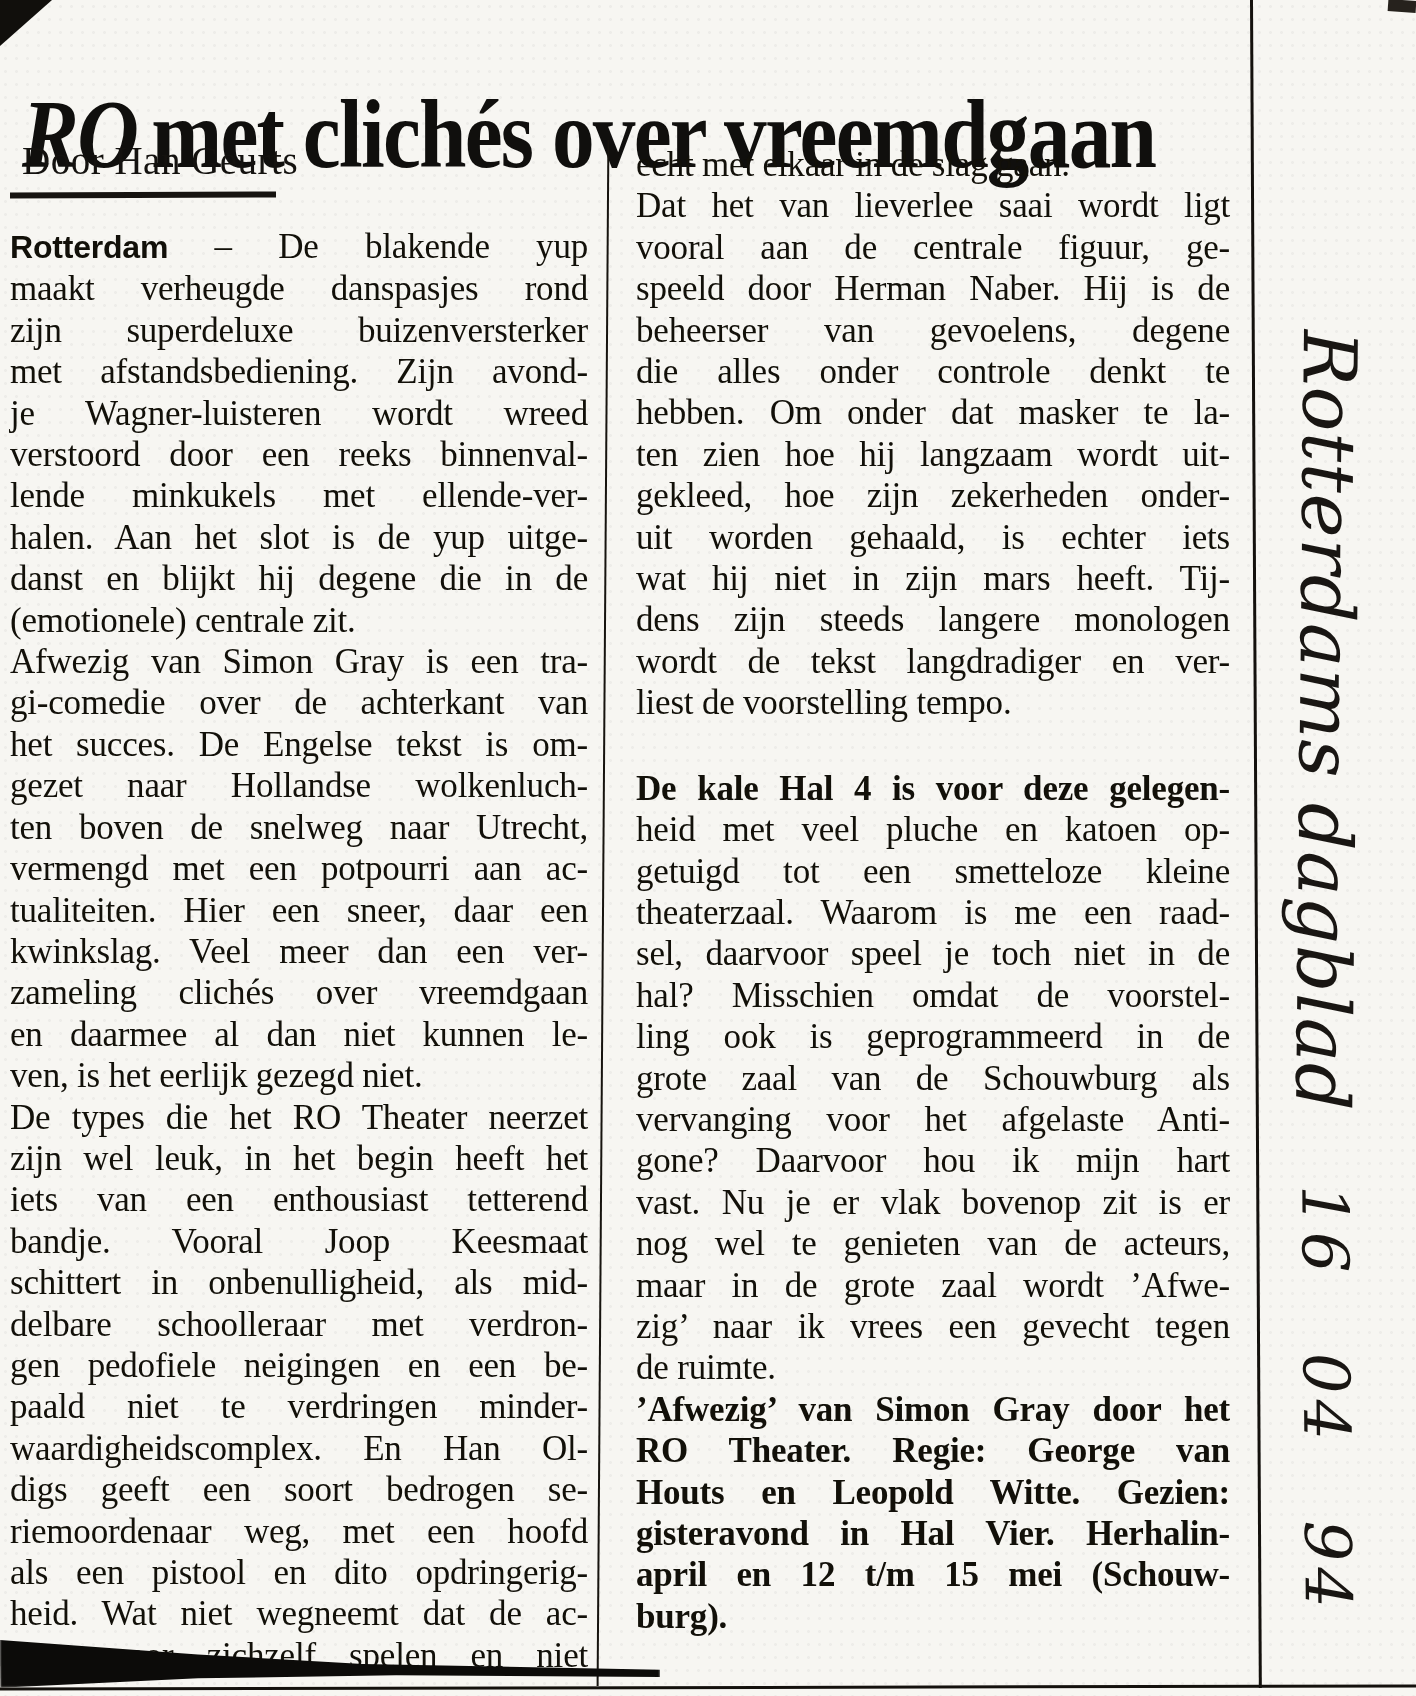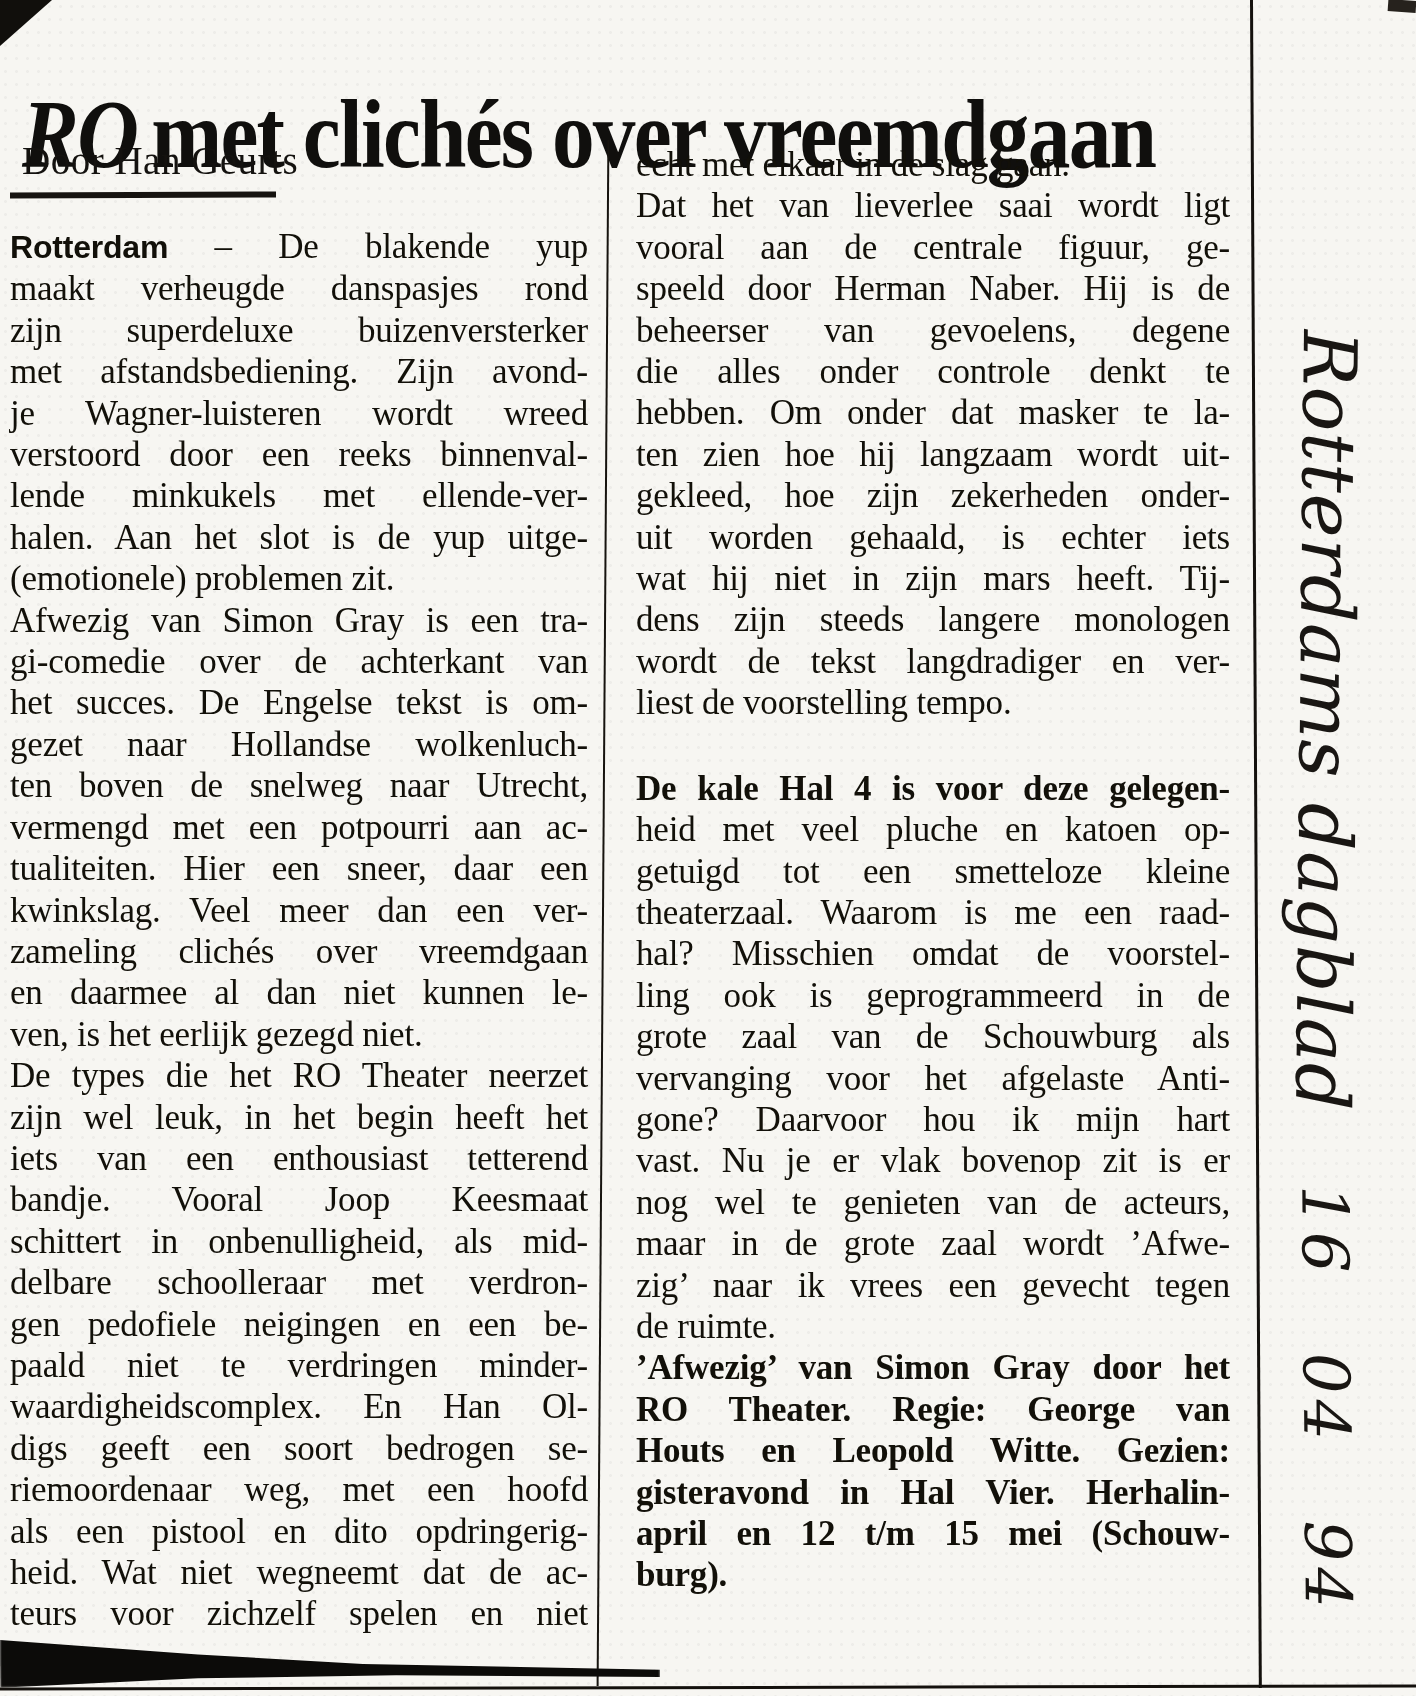--- a/index.html
+++ b/index.html
@@ -70,21 +70,22 @@
 
 <div class="col col-left" id="left-col">
     <div class="tline"><span class="lead">Rotterdam</span> – De blakende yup</div>
     <div class="tline">maakt verheugde danspasjes rond</div>
     <div class="tline">zijn superdeluxe buizenversterker</div>
     <div class="tline">met afstandsbediening. Zijn avond-</div>
     <div class="tline">je Wagner-luisteren wordt wreed</div>
     <div class="tline">verstoord door een reeks binnenval-</div>
     <div class="tline">lende minkukels met ellende-ver-</div>
     <div class="tline">halen. Aan het slot is de yup uitge-</div>
-    <div class="tline pend">(emotionele) problemen zit.</div>
+    <div class="tline">danst en blijkt hij degene die in de</div>
+    <div class="tline pend">(emotionele) centrale zit.</div>
     <div class="tline">Afwezig van Simon Gray is een tra-</div>
     <div class="tline">gi-comedie over de achterkant van</div>
     <div class="tline">het succes. De Engelse tekst is om-</div>
     <div class="tline">gezet naar Hollandse wolkenluch-</div>
     <div class="tline">ten boven de snelweg naar Utrecht,</div>
     <div class="tline">vermengd met een potpourri aan ac-</div>
     <div class="tline">tualiteiten. Hier een sneer, daar een</div>
     <div class="tline">kwinkslag. Veel meer dan een ver-</div>
     <div class="tline">zameling clichés over vreemdgaan</div>
     <div class="tline">en daarmee al dan niet kunnen le-</div>
@@ -119,20 +120,21 @@
     <div class="tline">gekleed, hoe zijn zekerheden onder-</div>
     <div class="tline">uit worden gehaald, is echter iets</div>
     <div class="tline">wat hij niet in zijn mars heeft. Tij-</div>
     <div class="tline">dens zijn steeds langere monologen</div>
     <div class="tline">wordt de tekst langdradiger en ver-</div>
     <div class="tline pend">liest de voorstelling tempo.</div>
     <div class="tline gap">De kale Hal 4 is voor deze gelegen-</div>
     <div class="tline">heid met veel pluche en katoen op-</div>
     <div class="tline">getuigd tot een smetteloze kleine</div>
     <div class="tline">theaterzaal. Waarom is me een raad-</div>
+    <div class="tline">sel, daarvoor speel je toch niet in de</div>
     <div class="tline">hal? Misschien omdat de voorstel-</div>
     <div class="tline">ling ook is geprogrammeerd in de</div>
     <div class="tline">grote zaal van de Schouwburg als</div>
     <div class="tline">vervanging voor het afgelaste Anti-</div>
     <div class="tline">gone? Daarvoor hou ik mijn hart</div>
     <div class="tline">vast. Nu je er vlak bovenop zit is er</div>
     <div class="tline">nog wel te genieten van de acteurs,</div>
     <div class="tline">maar in de grote zaal wordt ’Afwe-</div>
     <div class="tline">zig’ naar ik vrees een gevecht tegen</div>
     <div class="tline pend">de ruimte.</div>

